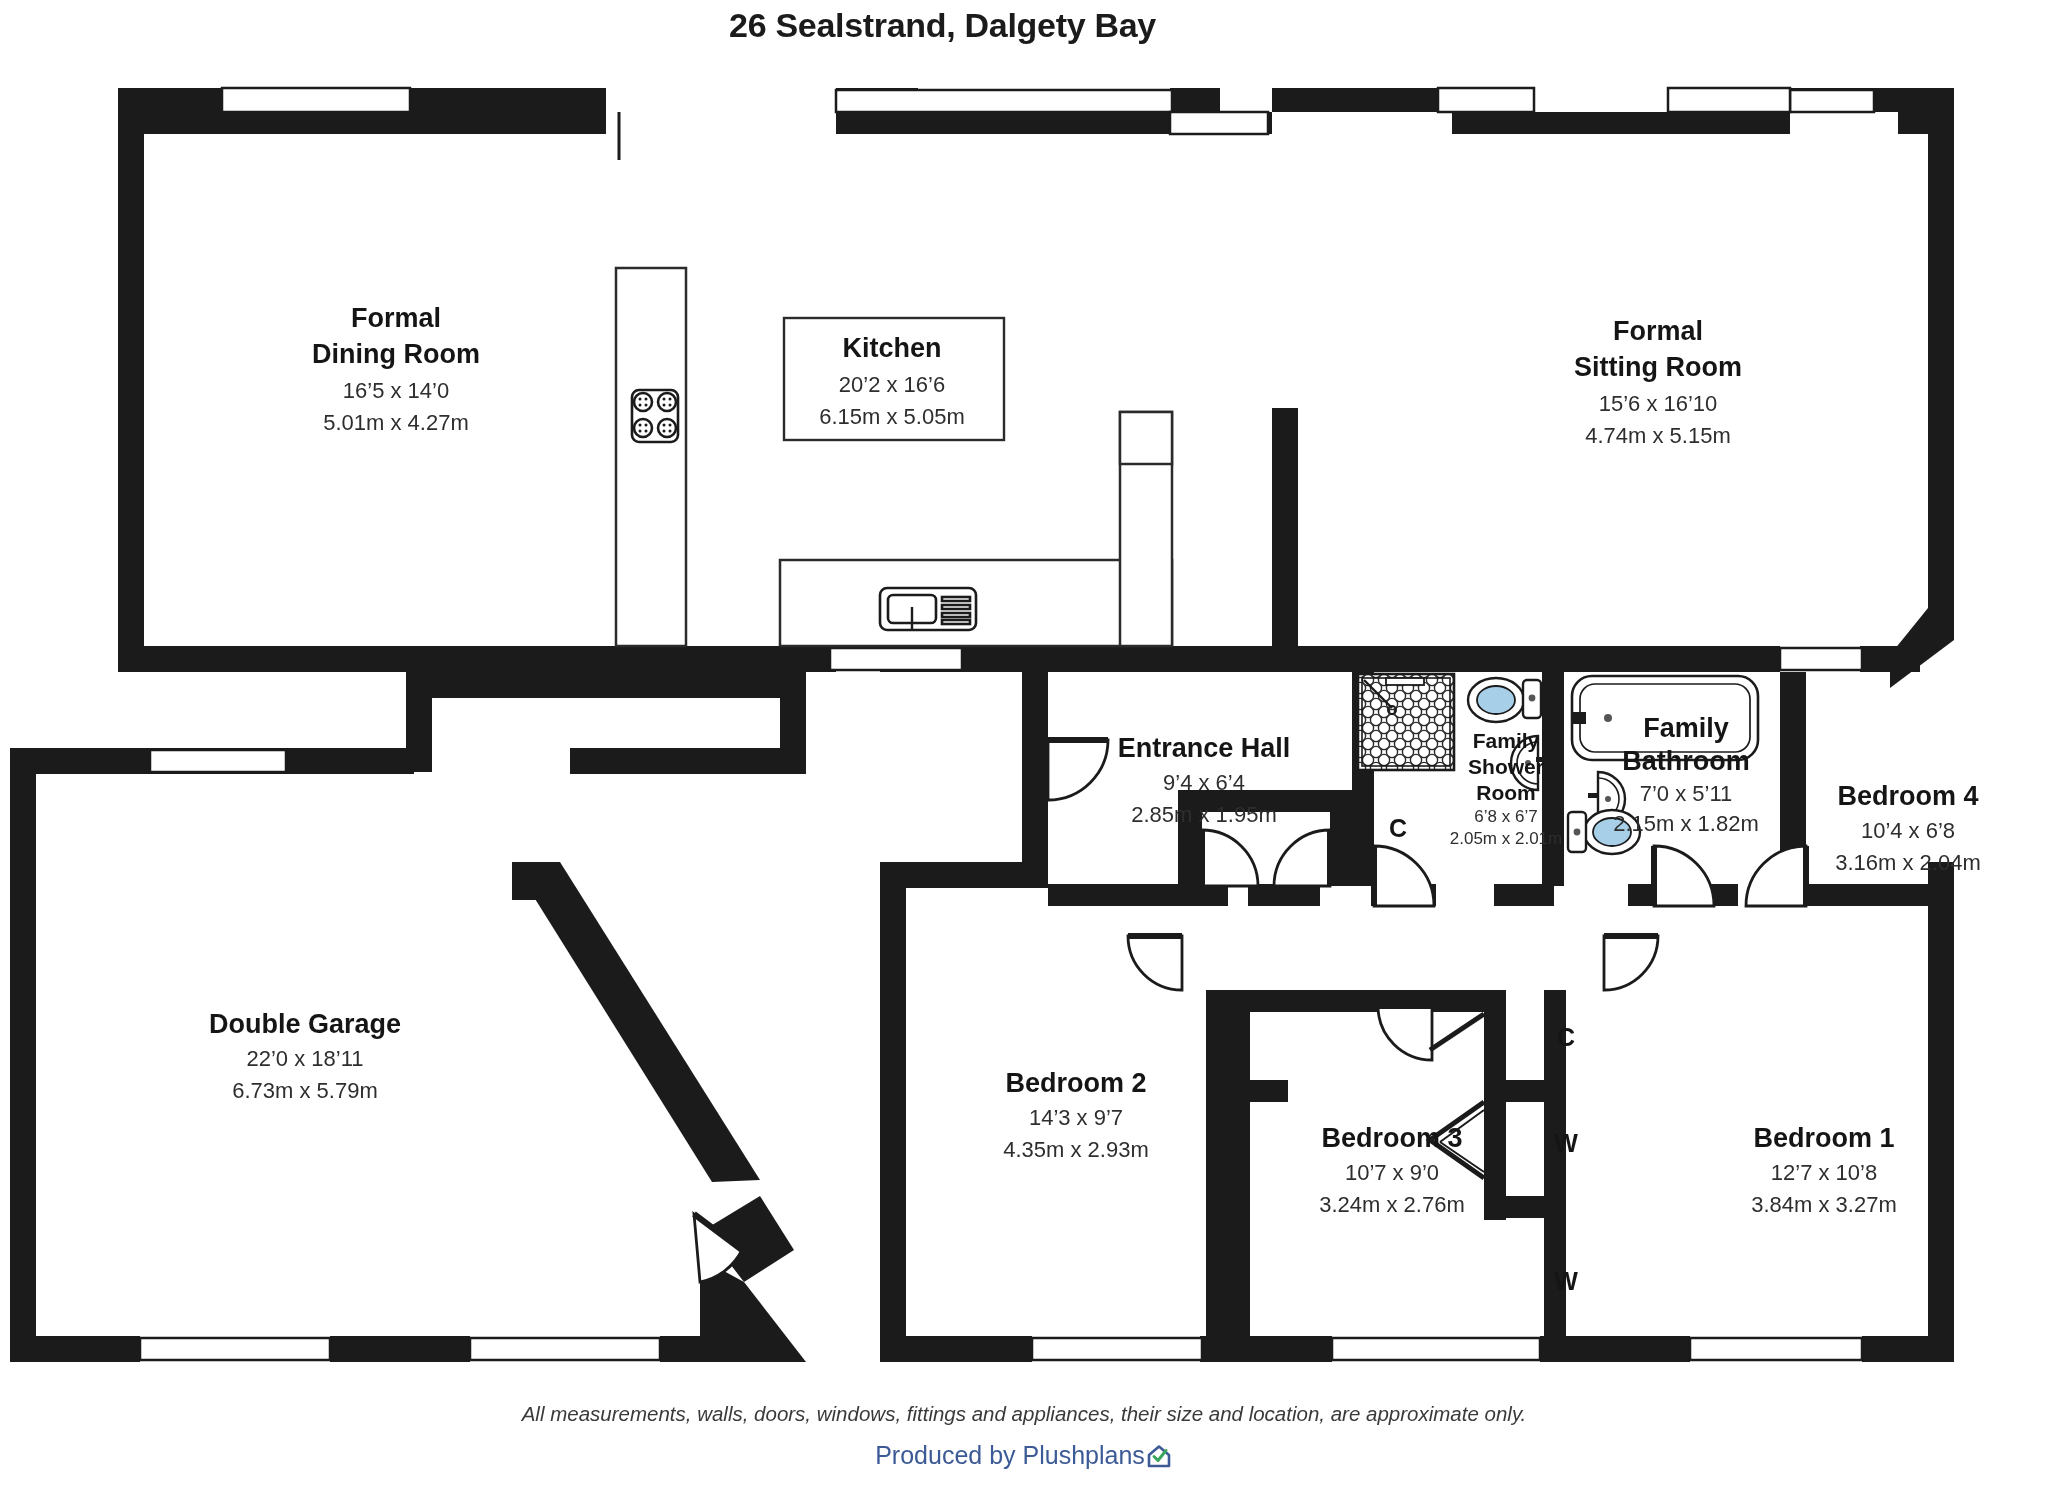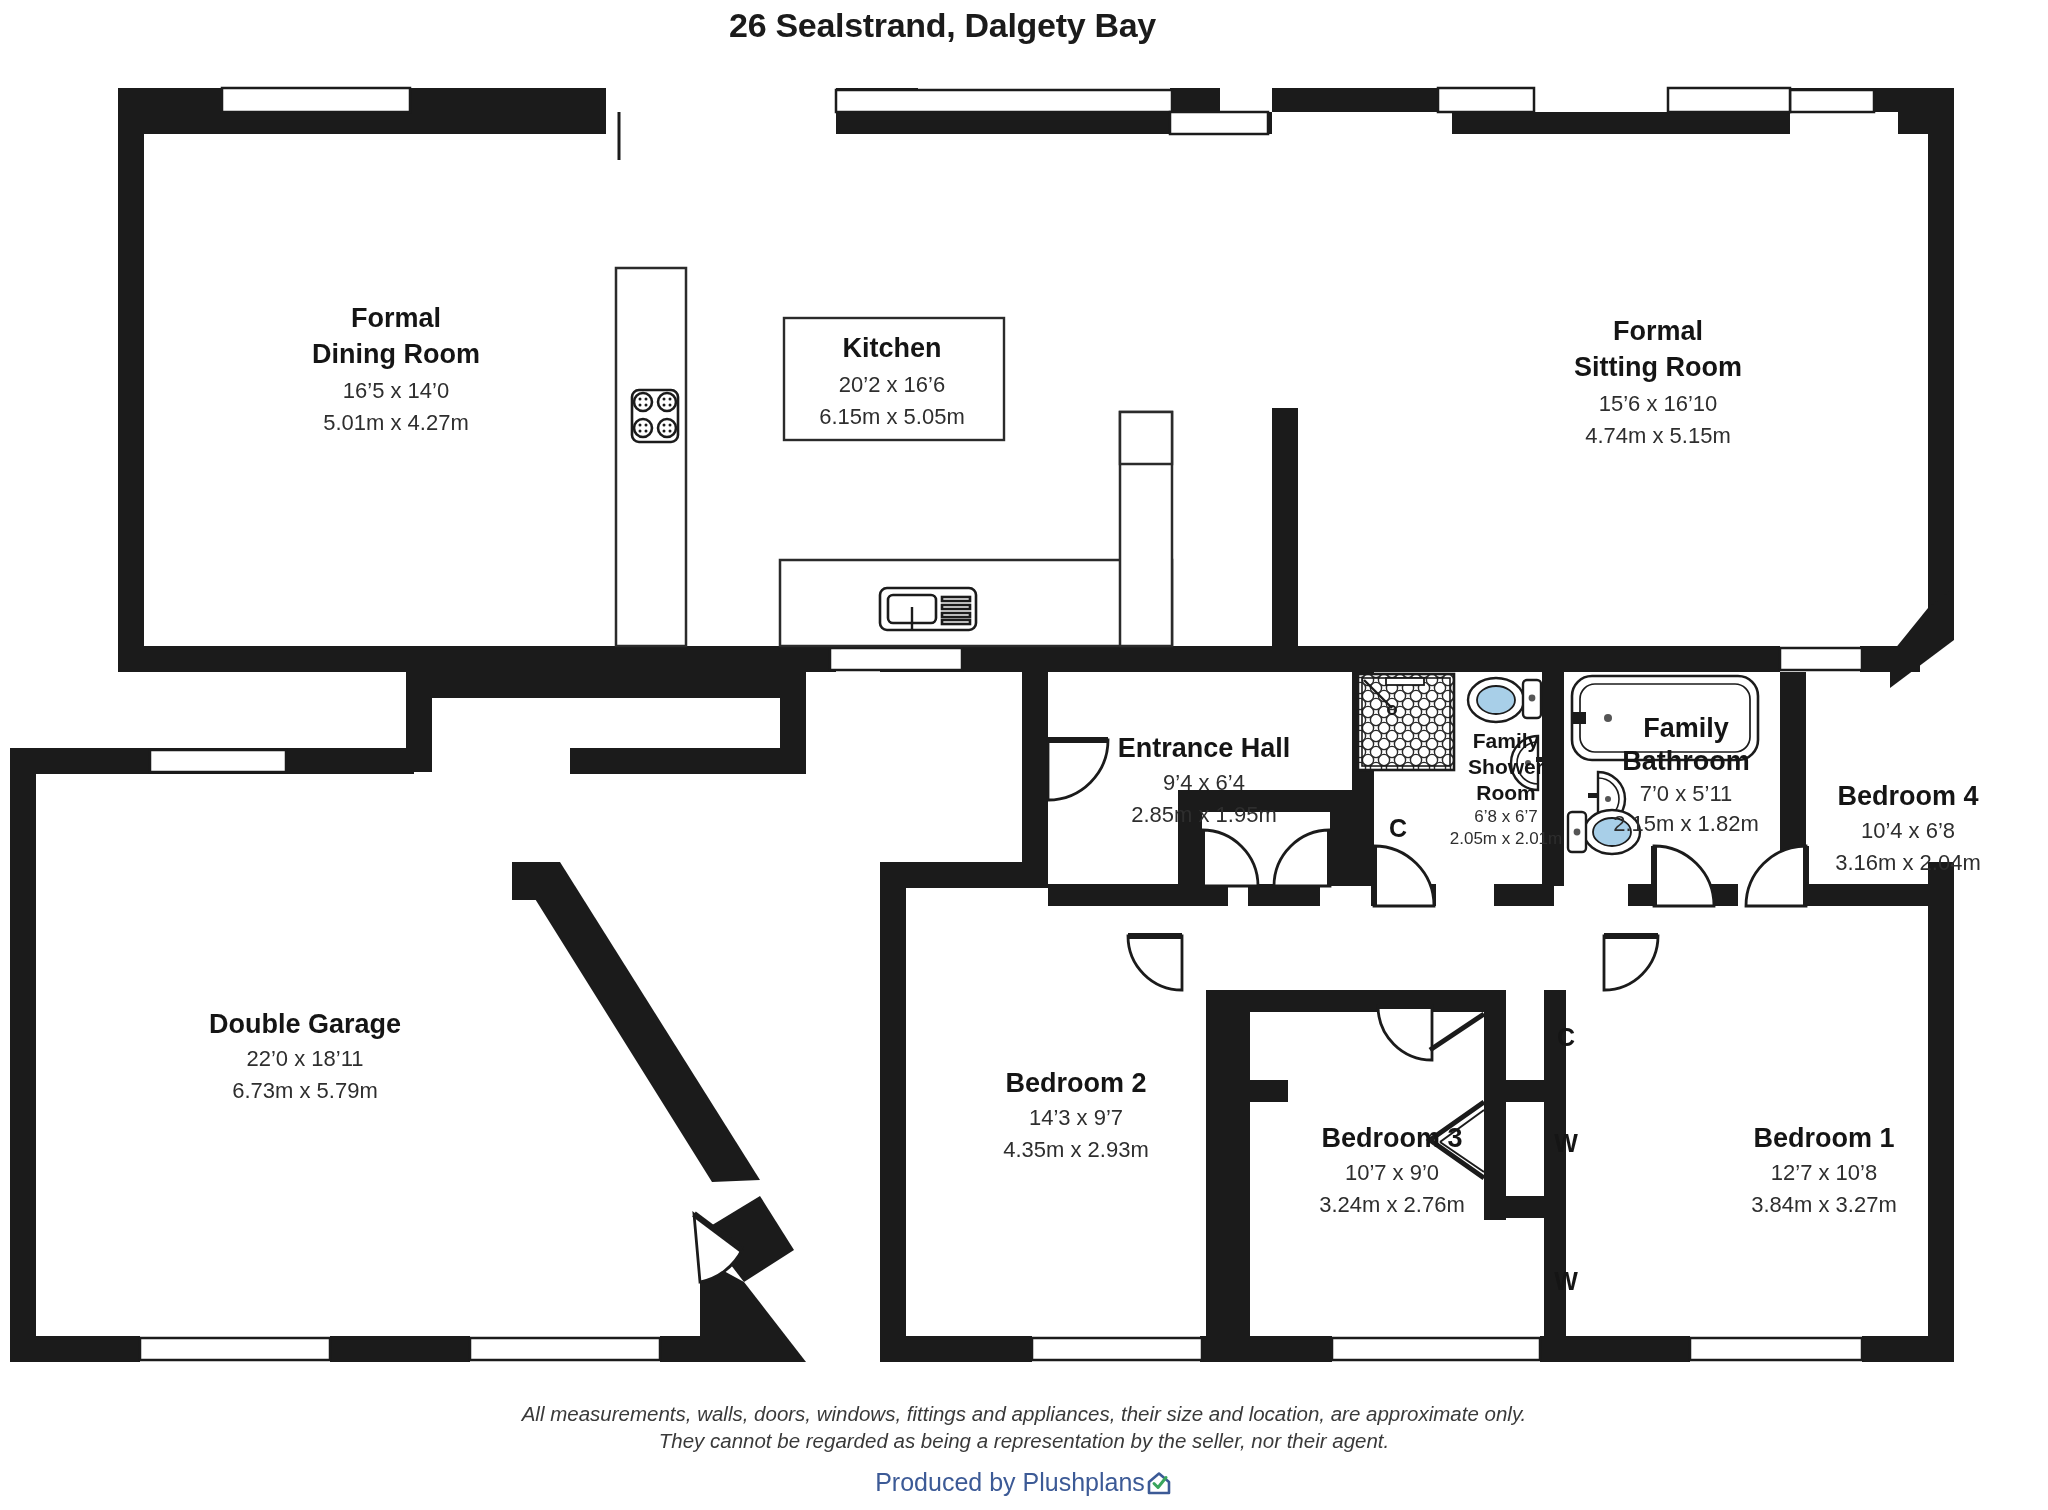--- a/index.html
+++ b/index.html
@@ -367,21 +367,20 @@
     <text class="cw" x="1566" y="1046">C</text>
     <text class="cw" x="1566" y="1152">W</text>
     <text class="cw" x="1566" y="1290">W</text>
   </g>
 
   <line x1="619" y1="112" x2="619" y2="160" stroke="#1b1b1b" stroke-width="3"></line>
 </svg>
 
 <div id="footer">
   <div class="disc">All measurements, walls, doors, windows, fittings and appliances, their size and location, are approximate only.</div>
-  <div class="disc">They cannot be regarded as being a representation by the seller, nor their agent.</div>
   <div id="brand">
     <span class="bt">Produced by Plushplans</span>
     <span style="display:inline-flex;">
       <svg width="28" height="28" viewBox="0 0 28 28" xmlns="http://www.w3.org/2000/svg">
         <path d="M4 13 L14 4.5 L24 13 L24 24 L4 24 Z" fill="none" stroke="#3c5a96" stroke-width="2.6" stroke-linejoin="round"></path>
         <path d="M9 14.5 L13 18.5 L21 8.5" fill="none" stroke="#3aa55d" stroke-width="3" stroke-linecap="round" stroke-linejoin="round"></path>
       </svg>
     </span>
   </div>
 </div>

